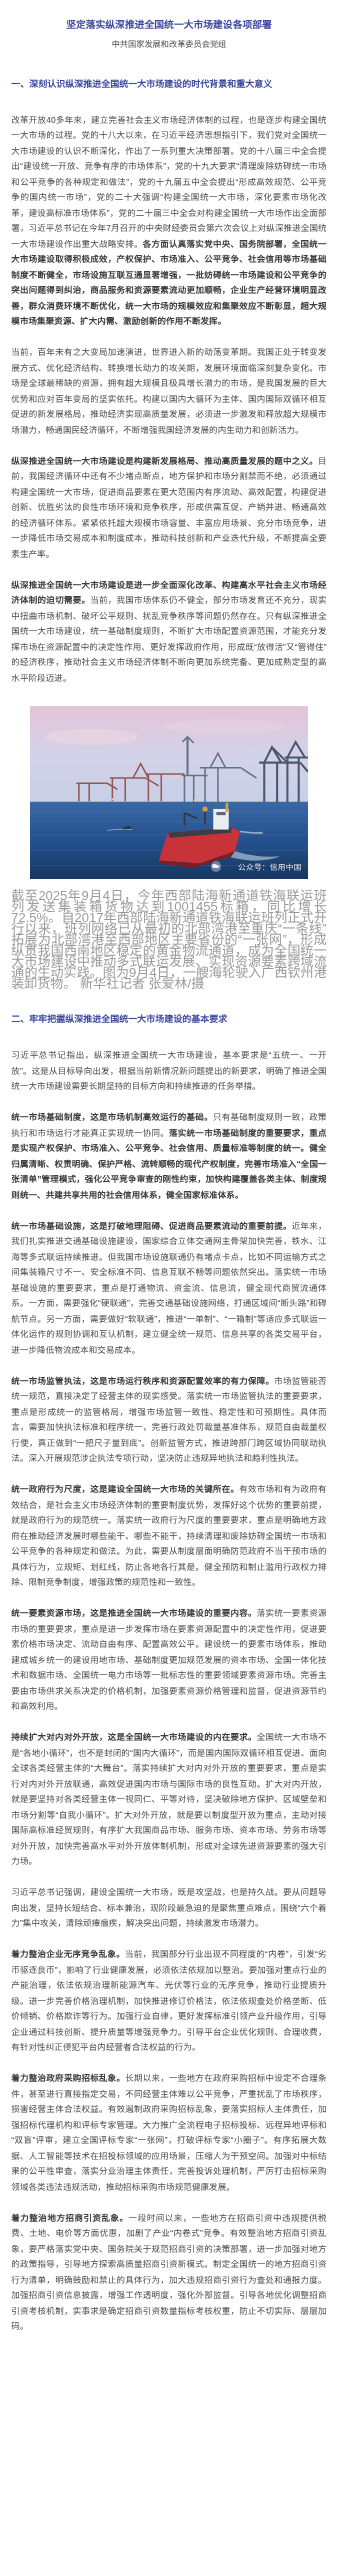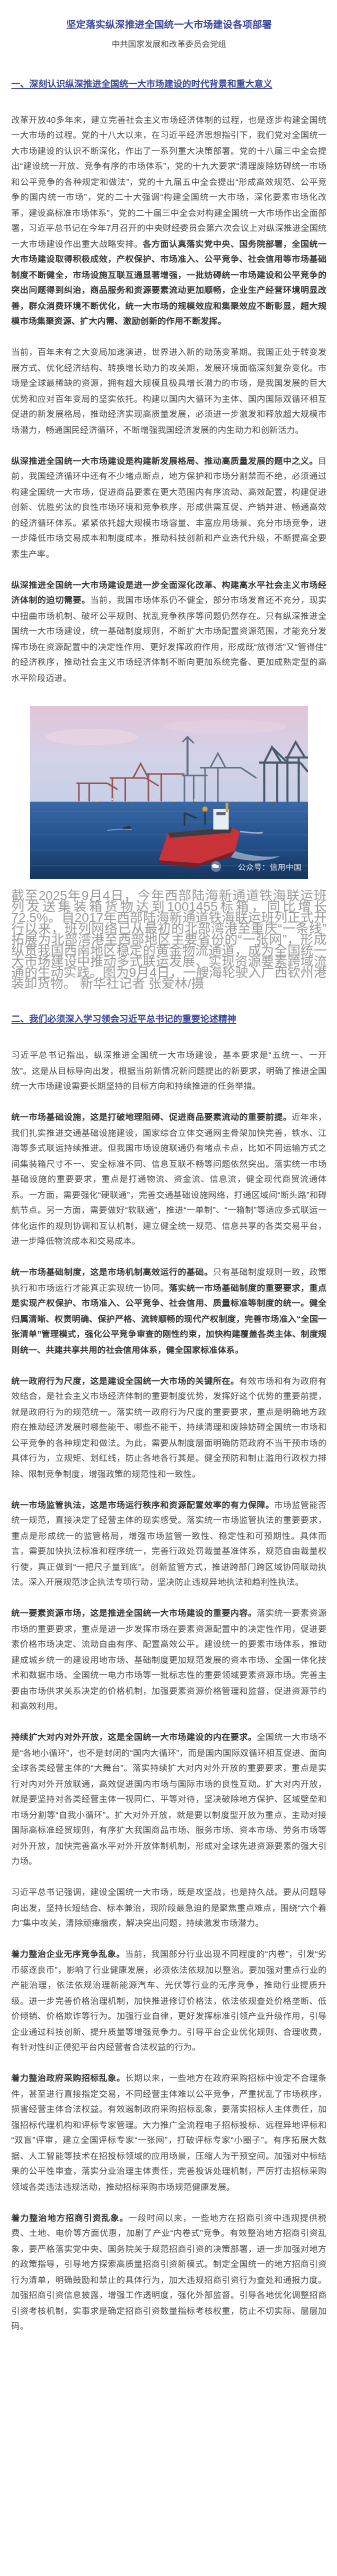--- a/index.html
+++ b/index.html
@@ -19,21 +19,21 @@
     text-align:center;font-size:8.2px;line-height:12.4px;font-weight:400;
     color:#4a4a4a;margin:0 0 25px;
   }
   p.para{
     font-size:8.5px;line-height:15.5px;text-align:justify;
     margin:0 0 15.5px;color:#4a4a4a;letter-spacing:0.1px;
   }
   p.para strong{font-weight:700;color:#3d3d3d;}
   h2.sec{
     font-size:9px;line-height:14.4px;font-weight:700;color:#3e4b9e;
-    margin:23px 0 21.6px;text-align:left;text-decoration:underline;
+    margin:23px 0 21.6px;text-align:left;
   }
   figure.fig{
     margin:19.6px auto 11.3px;width:278px;position:relative;
   }
   figure.fig svg{display:block;width:278px;}
   .watermark{
     position:absolute;right:6.2px;display:flex;align-items:center;gap:17px;
     color:rgba(255,255,255,.88);font-size:7.7px;letter-spacing:0.3px;
     text-shadow:0 0 2.1px rgba(0,0,0,.25);pointer-events:none;
   }
@@ -150,31 +150,31 @@
       </svg>
       <div class="watermark wm-1">
         <span class="wm-icon"></span>
         <span>公众号：信用中国</span>
       </div>
     </figure>
 
     <p class="caption"><span>截至2025年9月4日，今年西部陆海新通道铁海联运班列发送集装箱货物达到1001455标箱，同比增长72.5%。自2017年西部陆海新通道铁海联运班列正式开行以来，班列网络已从最初的北部湾港至重庆“一条线”拓展为北部湾港至西部地区主要省份的“一张网”，形成纵贯我国西南地区稳定的黄金物流通道，成为全国统一大市场建设中推动多式联运发展、实现资源要素跨域流通的生动实践。图为9月4日，一艘海轮驶入广西钦州港装卸货物。 新华社记者 张爱林/摄</span></p>
 
 
-    <h2 class="sec">二、我们必须深入学习领会习近平总书记的重要论述精神</h2>
+    <h2 class="sec">二、牢牢把握纵深推进全国统一大市场建设的基本要求</h2>
 
     <p class="para"><span>习近平总书记指出，纵深推进全国统一大市场建设，基本要求是“五统一、一开放”。这是从目标导向出发，根据当前新情况新问题提出的新要求，明确了推进全国统一大市场建设需要长期坚持的目标方向和持续推进的任务举措。</span></p>
 
+    <p class="para"><strong>统一市场基础制度，这是市场机制高效运行的基础。</strong><span>只有基础制度规则一致，政策执行和市场运行才能真正实现统一协同。</span><strong>落实统一市场基础制度的重要要求，重点是实现产权保护、市场准入、公平竞争、社会信用、质量标准等制度的统一。健全归属清晰、权责明确、保护严格、流转顺畅的现代产权制度，完善市场准入“全国一张清单”管理模式，强化公平竞争审查的刚性约束，加快构建覆盖各类主体、制度规则统一、共建共享共用的社会信用体系，健全国家标准体系。</strong></p>
+
     <p class="para"><strong>统一市场基础设施，这是打破地理阻碍、促进商品要素流动的重要前提。</strong><span>近年来，我们扎实推进交通基础设施建设，国家综合立体交通网主骨架加快完善，铁水、江海等多式联运持续推进。但我国市场设施联通仍有堵点卡点，比如不同运输方式之间集装箱尺寸不一、安全标准不同、信息互联不畅等问题依然突出。落实统一市场基础设施的重要要求，重点是打通物流、资金流、信息流，健全现代商贸流通体系。一方面，需要强化“硬联通”，完善交通基础设施网络，打通区域间“断头路”和碍航节点。另一方面，需要做好“软联通”，推进“一单制”、“一箱制”等适应多式联运一体化运作的规则协调和互认机制，建立健全统一规范、信息共享的各类交易平台，进一步降低物流成本和交易成本。</span></p>
 
-    <p class="para"><strong>统一市场基础制度，这是市场机制高效运行的基础。</strong><span>只有基础制度规则一致，政策执行和市场运行才能真正实现统一协同。</span><strong>落实统一市场基础制度的重要要求，重点是实现产权保护、市场准入、公平竞争、社会信用、质量标准等制度的统一。健全归属清晰、权责明确、保护严格、流转顺畅的现代产权制度，完善市场准入“全国一张清单”管理模式，强化公平竞争审查的刚性约束，加快构建覆盖各类主体、制度规则统一、共建共享共用的社会信用体系，健全国家标准体系。</strong></p>
+    <p class="para"><strong>统一市场监管执法，这是市场运行秩序和资源配置效率的有力保障。</strong><span>市场监管能否统一规范，直接决定了经营主体的现实感受。落实统一市场监管执法的重要要求，重点是形成统一的监管格局，增强市场监管一致性、稳定性和可预期性。具体而言，需要加快执法标准和程序统一，完善行政处罚裁量基准体系，规范自由裁量权行使，真正做到“一把尺子量到底”。创新监管方式，推进跨部门跨区域协同联动执法。深入开展规范涉企执法专项行动，坚决防止违规异地执法和趋利性执法。</span></p>
 
     <p class="para"><strong>统一政府行为尺度，这是建设全国统一大市场的关键所在。</strong><span>有效市场和有为政府有效结合，是社会主义市场经济体制的重要制度优势，发挥好这个优势的重要前提，就是政府行为的规范统一。落实统一政府行为尺度的重要要求，重点是明确地方政府在推动经济发展时哪些能干、哪些不能干，持续清理和废除妨碍全国统一市场和公平竞争的各种规定和做法。为此，需要从制度层面明确防范政府不当干预市场的具体行为，立规矩、划红线，防止各地各行其是。健全预防和制止滥用行政权力排除、限制竞争制度，增强政策的规范性和一致性。</span></p>
-
-    <p class="para"><strong>统一市场监管执法，这是市场运行秩序和资源配置效率的有力保障。</strong><span>市场监管能否统一规范，直接决定了经营主体的现实感受。落实统一市场监管执法的重要要求，重点是形成统一的监管格局，增强市场监管一致性、稳定性和可预期性。具体而言，需要加快执法标准和程序统一，完善行政处罚裁量基准体系，规范自由裁量权行使，真正做到“一把尺子量到底”。创新监管方式，推进跨部门跨区域协同联动执法。深入开展规范涉企执法专项行动，坚决防止违规异地执法和趋利性执法。</span></p>
 
     <p class="para"><strong>统一要素资源市场，这是推进全国统一大市场建设的重要内容。</strong><span>落实统一要素资源市场的重要要求，重点是进一步发挥市场在要素资源配置中的决定性作用，促进要素价格市场决定、流动自由有序、配置高效公平。建设统一的要素市场体系，推动建成城乡统一的建设用地市场、基础制度更加规范发展的资本市场、全国一体化技术和数据市场、全国统一电力市场等一批标志性的重要领域要素资源市场。完善主要由市场供求关系决定的价格机制，加强要素资源价格管理和监督，促进资源节约和高效利用。</span></p>
 
     <p class="para"><strong>持续扩大对内对外开放，这是全国统一大市场建设的内在要求。</strong><span>全国统一大市场不是“各地小循环”，也不是封闭的“国内大循环”，而是国内国际双循环相互促进、面向全球各类经营主体的“大舞台”。落实持续扩大对内对外开放的重要要求，重点是实行对内对外开放联通，高效促进国内市场与国际市场的良性互动。扩大对内开放，就是要坚持对各类经营主体一视同仁、平等对待，坚决破除地方保护、区域壁垒和市场分割等“自我小循环”。扩大对外开放，就是要以制度型开放为重点，主动对接国际高标准经贸规则，有序扩大我国商品市场、服务市场、资本市场、劳务市场等对外开放，加快完善高水平对外开放体制机制，形成对全球先进资源要素的强大引力场。</span></p>
 
 
     <p class="para"><span>习近平总书记强调，建设全国统一大市场，既是攻坚战，也是持久战。要从问题导向出发，坚持长短结合、标本兼治，现阶段最急迫的是聚焦重点难点，围绕“六个着力”集中攻关，清除顽瘴痼疾，解决突出问题，持续激发市场潜力。</span></p>
 
     <p class="para"><strong>着力整治企业无序竞争乱象。</strong><span>当前，我国部分行业出现不同程度的“内卷”，引发“劣币驱逐良币”，影响了行业健康发展，必须依法依规加以整治。要加强对重点行业的产能治理，依法依规治理新能源汽车、光伏等行业的无序竞争，推动行业提质升级。进一步完善价格治理机制，加快推进修订价格法，依法依规查处价格垄断、低价倾销、价格欺诈等行为。加强行业自律，更好发挥标准引领产业升级作用，引导企业通过科技创新、提升质量等增强竞争力。引导平台企业优化规则、合理收费，有针对性纠正侵犯平台内经营者合法权益的行为。</span></p>
 

